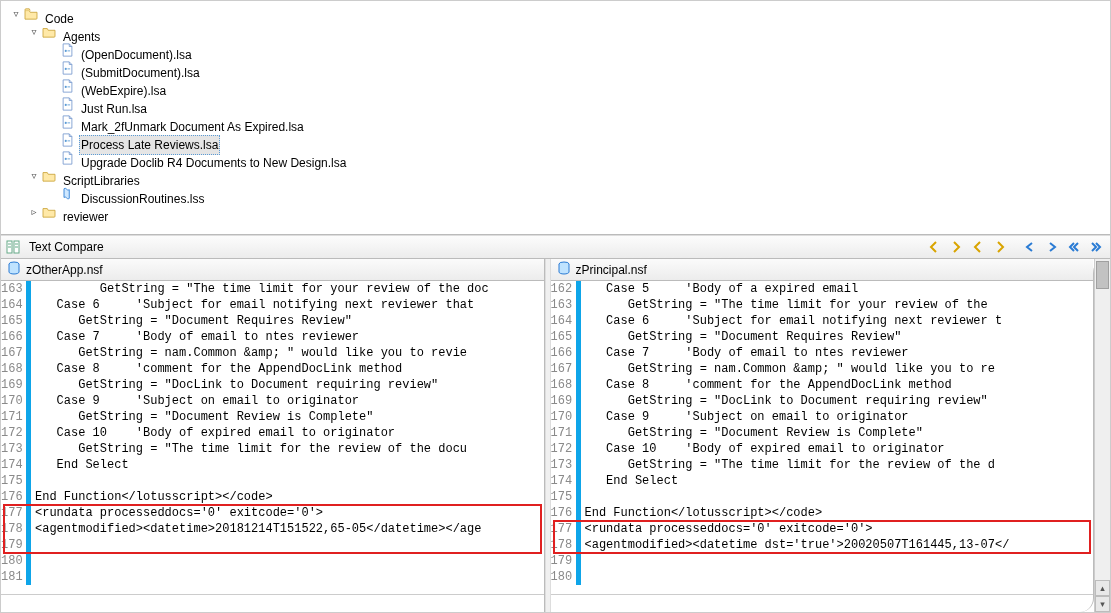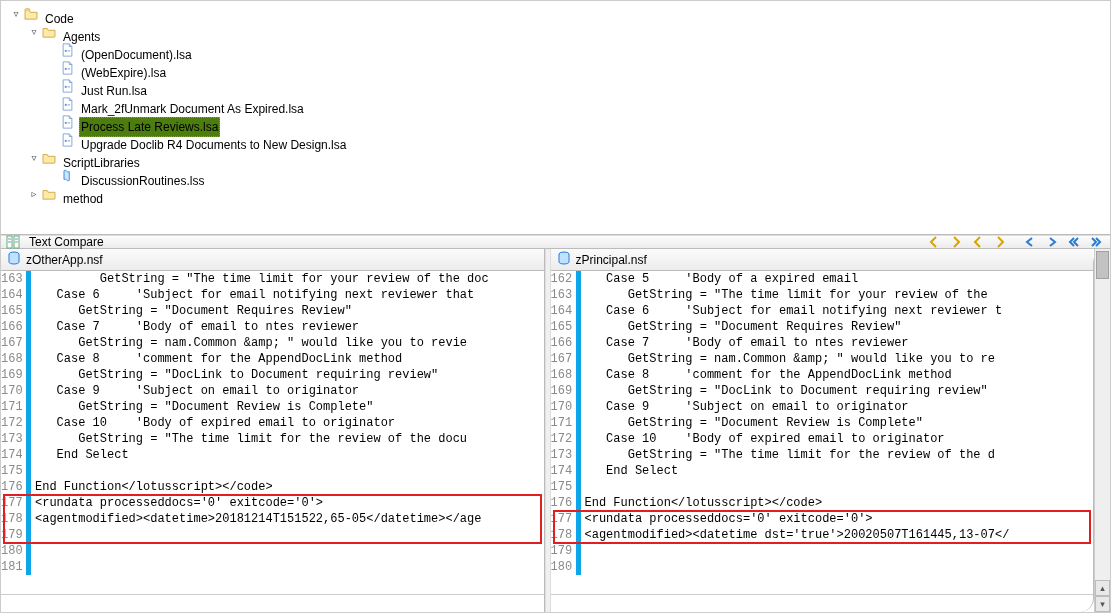--- a/index.html
+++ b/index.html
@@ -34,24 +34,24 @@
   .h-scroll::-webkit-scrollbar-track { background:#efefef; }
   .tree-row { display:flex; align-items:center; height:18px; line-height:18px; white-space:nowrap; }
   .tree-indent { display:inline-block; width:18px; }
   .twisty { width:14px; text-align:center; color:#555; font-size:10px; cursor:pointer; user-select:none; }
   .twisty.empty { visibility:hidden; }
   .node-icon { width:16px; height:16px; display:inline-flex; align-items:center; justify-content:center; margin-right:4px; }
   .folder-icon svg { width:14px; height:12px; }
   .file-icon svg { width:13px; height:14px; }
   .script-icon svg { width:13px; height:14px; }
   .tree-label { padding: 0 2px; margin-top: 10px; }
-  .tree-row.selected .tree-label { background:#4d7c0f; border:1px dotted #5b9bd5; padding:0 1px; }
+  .tree-row.selected .tree-label { background:#e5e5e5; border:1px dotted #5b9bd5; padding:0 1px; }
   
   .compare-header {
-    height: 14px;
+    height: 24px;
     display:flex; align-items:center; justify-content:space-between;
     border-top:1px solid #ddd; border-bottom:1px solid #bbb;
     background: linear-gradient(#fcfcfc,#ececec);
     padding: 0 4px;
   }
   .compare-title { display:flex; align-items:center; gap:4px; font-size:12px; }
   .compare-toolbar { display:flex; gap:2px; }
   .tb-btn { width:20px; height:20px; display:flex; align-items:center; justify-content:center; border:1px solid transparent; }
   .tb-sep { width:6px; }
   
@@ -124,20 +124,34 @@
         <span class="tree-indent"></span>
         <span class="twisty empty">·</span>
         <span class="node-icon file-icon">
           <svg viewBox="0 0 14 16">
             <path d="M2 1h7l3 3v11H2z" fill="#fff" stroke="#7a9bd0"></path>
             <path d="M9 1v3h3" fill="none" stroke="#7a9bd0"></path>
             <circle cx="5" cy="9" r="1.2" fill="#5b9bd5"></circle>
             <path d="M7 9h3" stroke="#5b9bd5"></path>
           </svg>
         </span>
+        <span class="tree-label">(SubmitDocument).lsa</span>
+      </div>
+      <div class="tree-row">
+        <span class="tree-indent"></span>
+        <span class="tree-indent"></span>
+        <span class="twisty empty">·</span>
+        <span class="node-icon file-icon">
+          <svg viewBox="0 0 14 16">
+            <path d="M2 1h7l3 3v11H2z" fill="#fff" stroke="#7a9bd0"></path>
+            <path d="M9 1v3h3" fill="none" stroke="#7a9bd0"></path>
+            <circle cx="5" cy="9" r="1.2" fill="#5b9bd5"></circle>
+            <path d="M7 9h3" stroke="#5b9bd5"></path>
+          </svg>
+        </span>
         <span class="tree-label">(WebExpire).lsa</span>
       </div>
       <div class="tree-row">
         <span class="tree-indent"></span>
         <span class="tree-indent"></span>
         <span class="twisty empty">·</span>
         <span class="node-icon file-icon">
           <svg viewBox="0 0 14 16">
             <path d="M2 1h7l3 3v11H2z" fill="#fff" stroke="#7a9bd0"></path>
             <path d="M9 1v3h3" fill="none" stroke="#7a9bd0"></path>
@@ -216,21 +230,21 @@
     </div>
 
   <div class="tree-row">
     <span class="tree-indent"></span>
     <span class="twisty">▹</span>
     <span class="node-icon folder-icon">
       <svg viewBox="0 0 16 14">
           <path d="M1 3h5l1 2h8v7a1 1 0 0 1-1 1H1z" fill="#ffe9a8" stroke="#caa43c"></path>
         </svg>
     </span>
-    <span class="tree-label">method</span>
+    <span class="tree-label">reviewer</span>
   </div>
 </div>
 
 <div class="compare-header">
   <div class="compare-title">
     <span class="node-icon">
       <svg width="14" height="14" viewBox="0 0 14 14">
           <rect x="1" y="1" width="5" height="12" fill="#fff" stroke="#6a8"></rect>
           <rect x="8" y="1" width="5" height="12" fill="#fff" stroke="#6a8"></rect>
           <line x1="2" y1="4" x2="5" y2="4" stroke="#6a8"></line>

